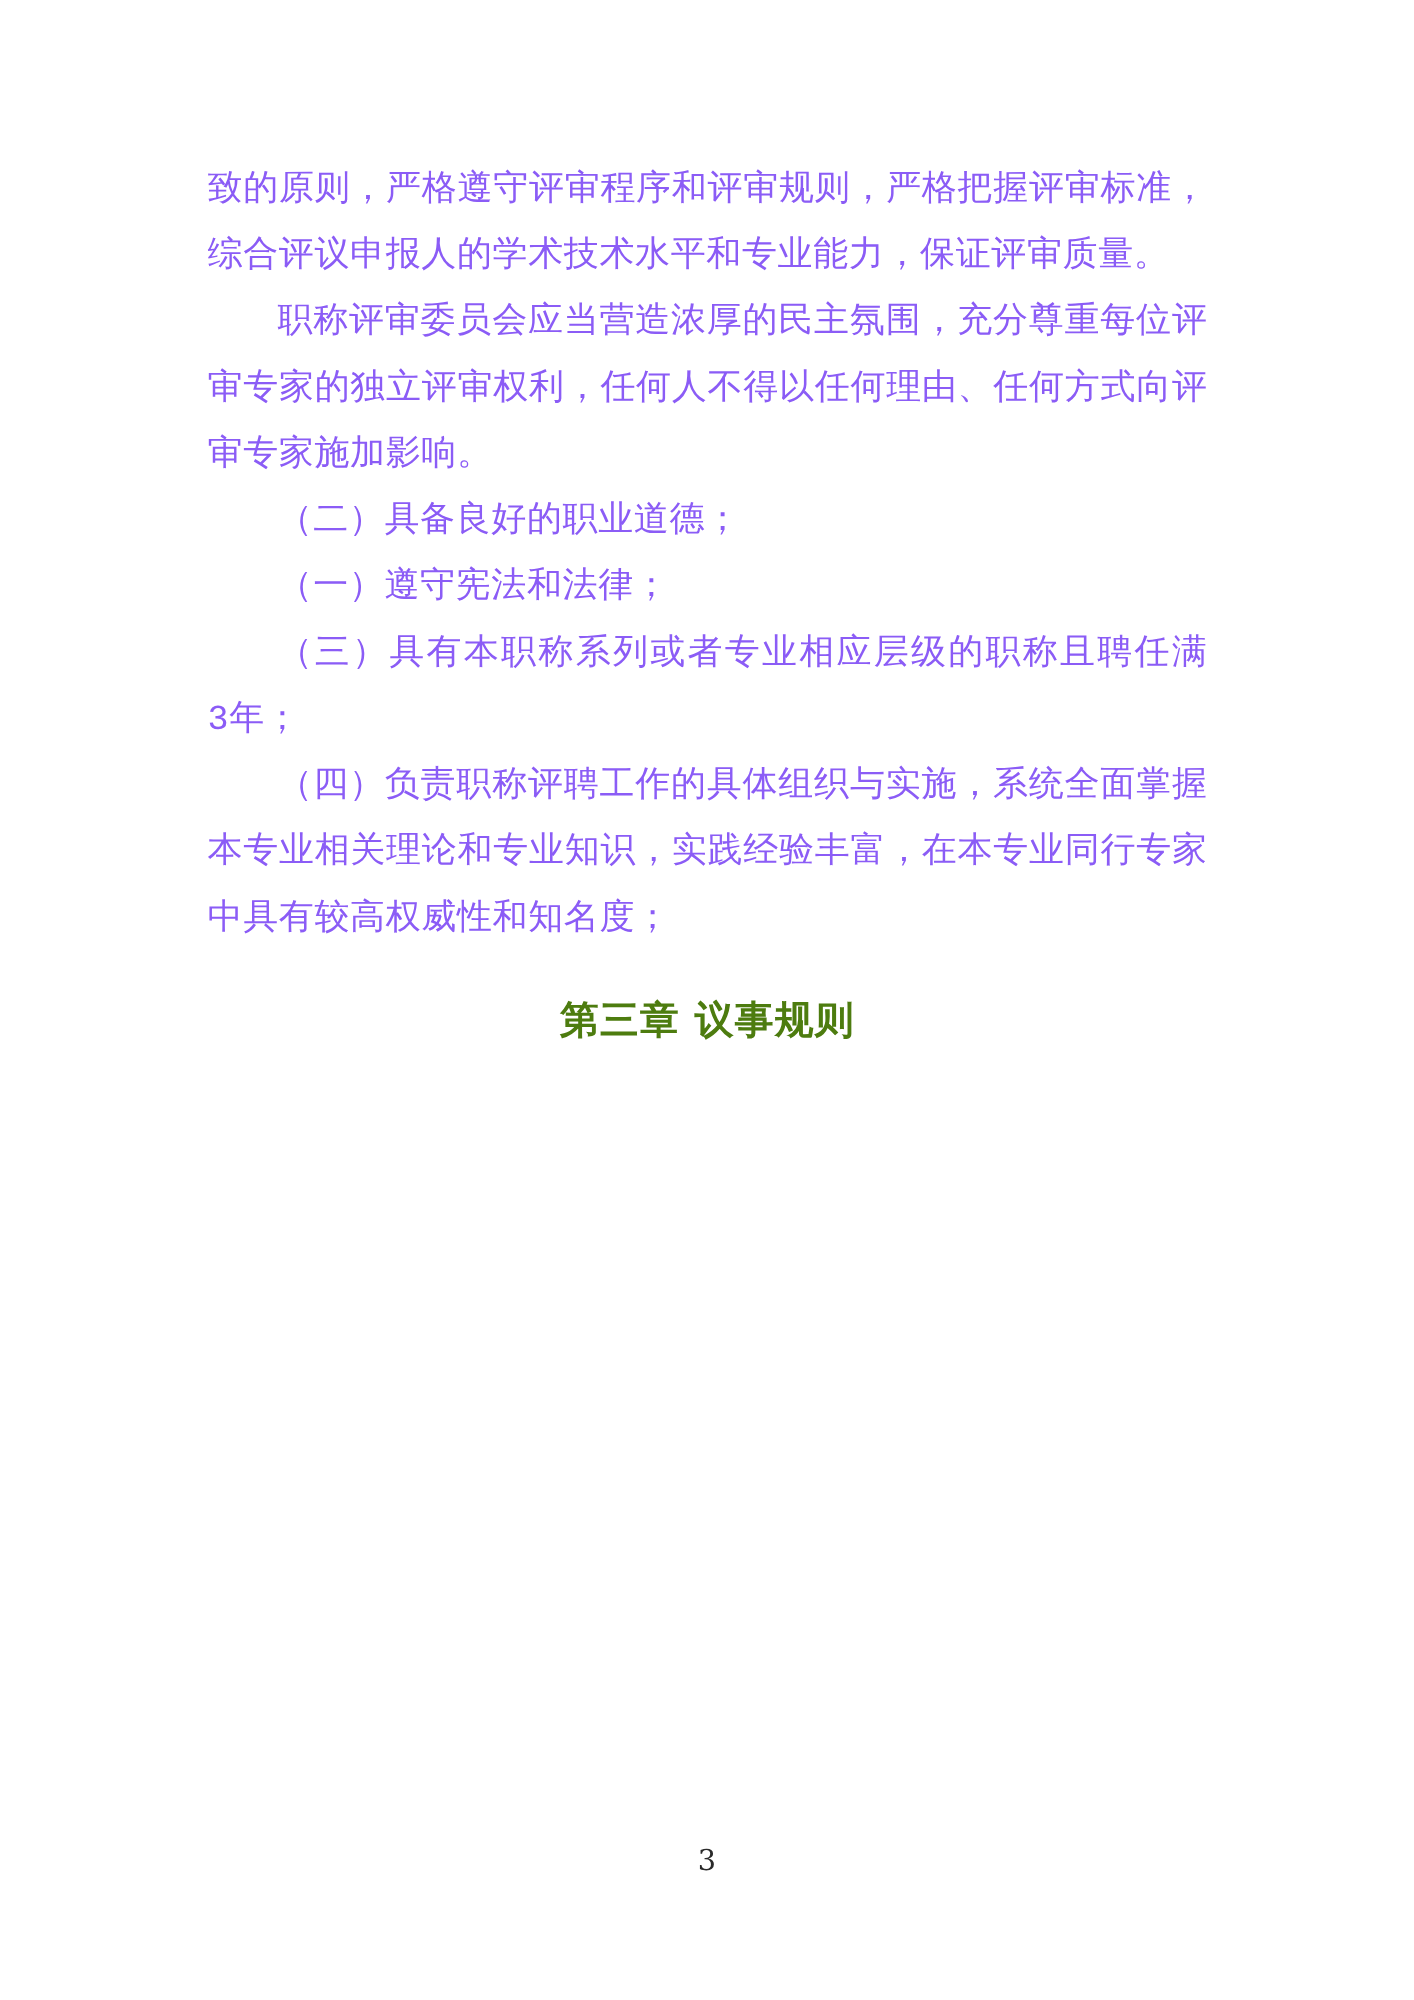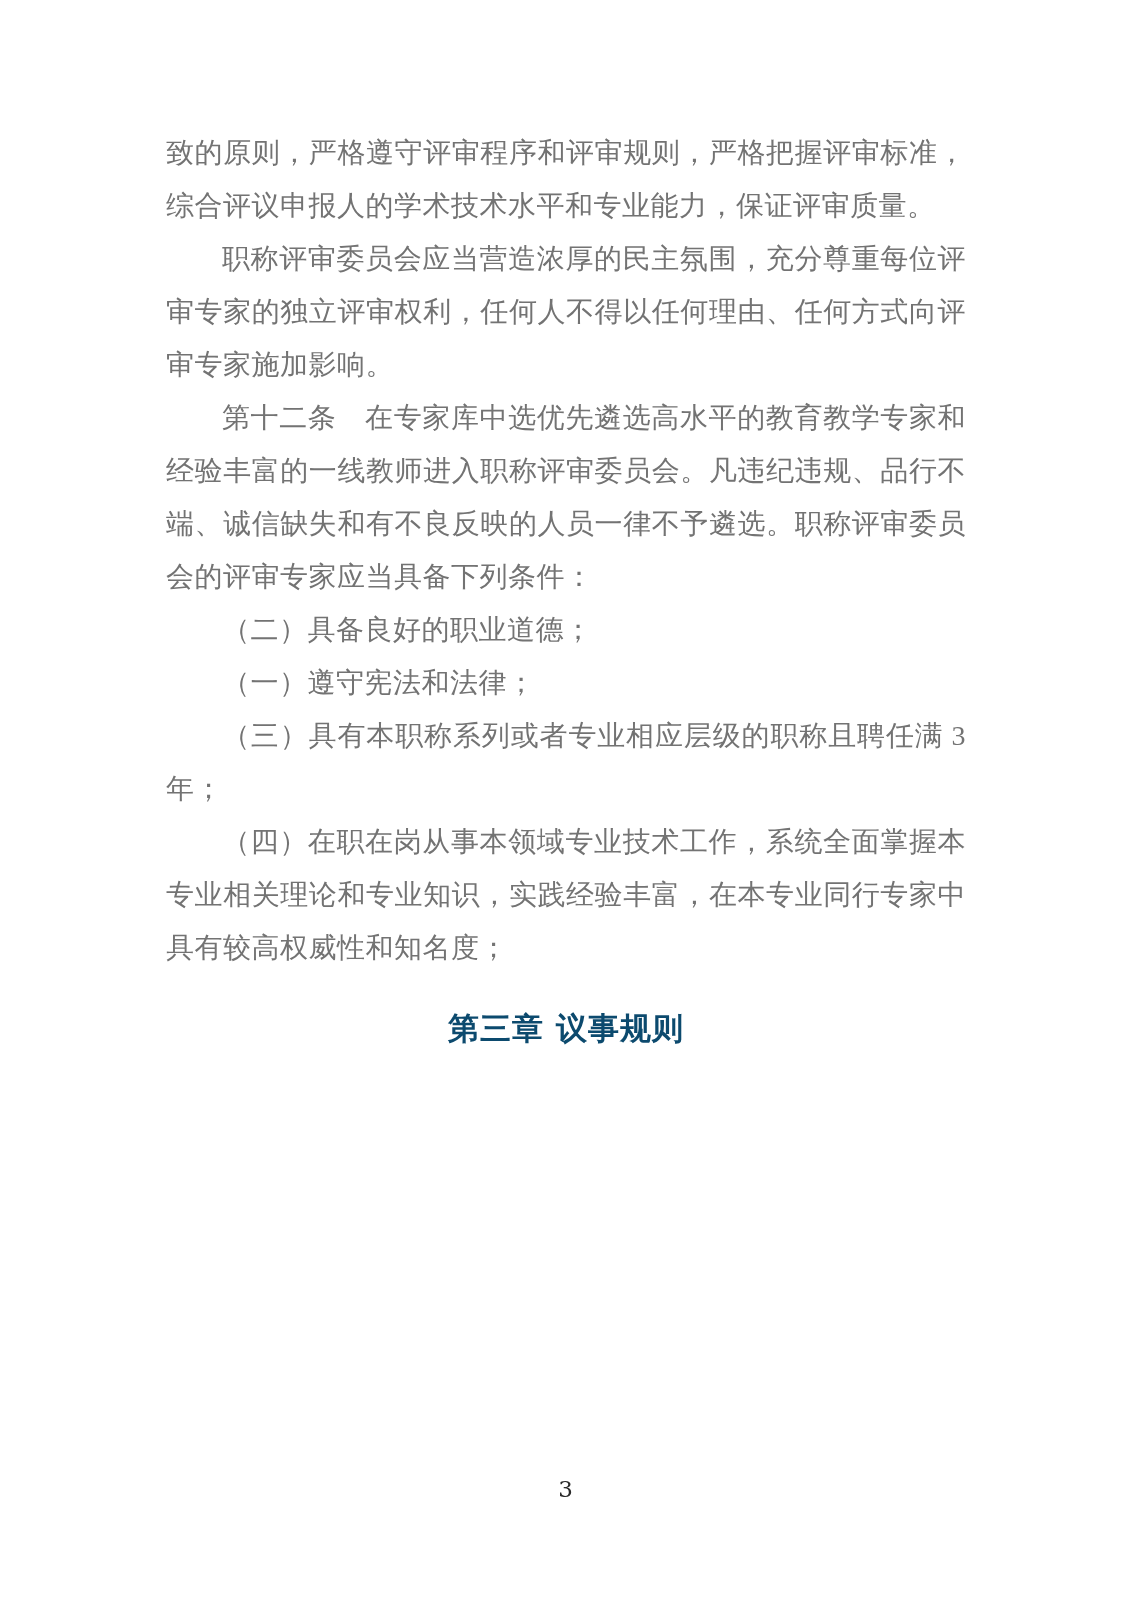--- a/index.html
+++ b/index.html
@@ -17,39 +17,39 @@
     overflow: hidden;
   }
   .content {
     position: absolute;
     left: 166px;
     top: 126px;
     width: 800px;
   }
   .para {
     margin: 0;
-    font-family: Liberation Serif, serif;
+    font-family: Liberation Mono, monospace;
     font-size: 28px;
     line-height: 53px;
     letter-spacing: 0.5px;
     text-align: justify;
-    color: #737373;
+    color: #8b5cf6;
   }
   .para.indent {
     text-indent: 2em;
   }
   .chapter-heading {
     margin: 26px 0 8px 0;
     text-align: center;
     font-family: "DejaVu Sans", "Liberation Sans", sans-serif;
     font-weight: bold;
     font-size: 31px;
     line-height: 56px;
     letter-spacing: 1px;
-    color: #0c4a6e;
+    color: #4d7c0f;
   }
   .page-number {
     position: absolute;
     left: 0;
     right: 0;
     top: 1474px;
     text-align: center;
     font-family: "DejaVu Serif", "Liberation Serif", serif;
     font-size: 23px;
     line-height: 30px;
@@ -59,29 +59,28 @@
 </head>
 <body>
 
 <div class="page">
   <div class="content">
 
     <p class="para">致的原则，严格遵守评审程序和评审规则，严格把握评审标准，综合评议申报人的学术技术水平和专业能力，保证评审质量。</p>
 
     <p class="para indent">职称评审委员会应当营造浓厚的民主氛围，充分尊重每位评审专家的独立评审权利，任何人不得以任何理由、任何方式向评审专家施加影响。</p>
 
-    <p class="para indent">第十二条　在专家库中选优先遴选高水平的教育教学专家和经验丰富的一线教师进入职称评审委员会。凡违纪违规、品行不端、诚信缺失和有不良反映的人员一律不予遴选。职称评审委员会的评审专家应当具备下列条件：</p>
 
     <p class="para indent">（二）具备良好的职业道德；</p>
 
     <p class="para indent">（一）遵守宪法和法律；</p>
 
     <p class="para indent">（三）具有本职称系列或者专业相应层级的职称且聘任满 3年；</p>
 
-    <p class="para indent">（四）在职在岗从事本领域专业技术工作，系统全面掌握本专业相关理论和专业知识，实践经验丰富，在本专业同行专家中具有较高权威性和知名度；</p>
+    <p class="para indent">（四）负责职称评聘工作的具体组织与实施，系统全面掌握本专业相关理论和专业知识，实践经验丰富，在本专业同行专家中具有较高权威性和知名度；</p>
 
 
     <h2 class="chapter-heading">第三章 议事规则</h2>
 
 
 
   </div>
 
   <div class="page-number">3</div>
 </div>

